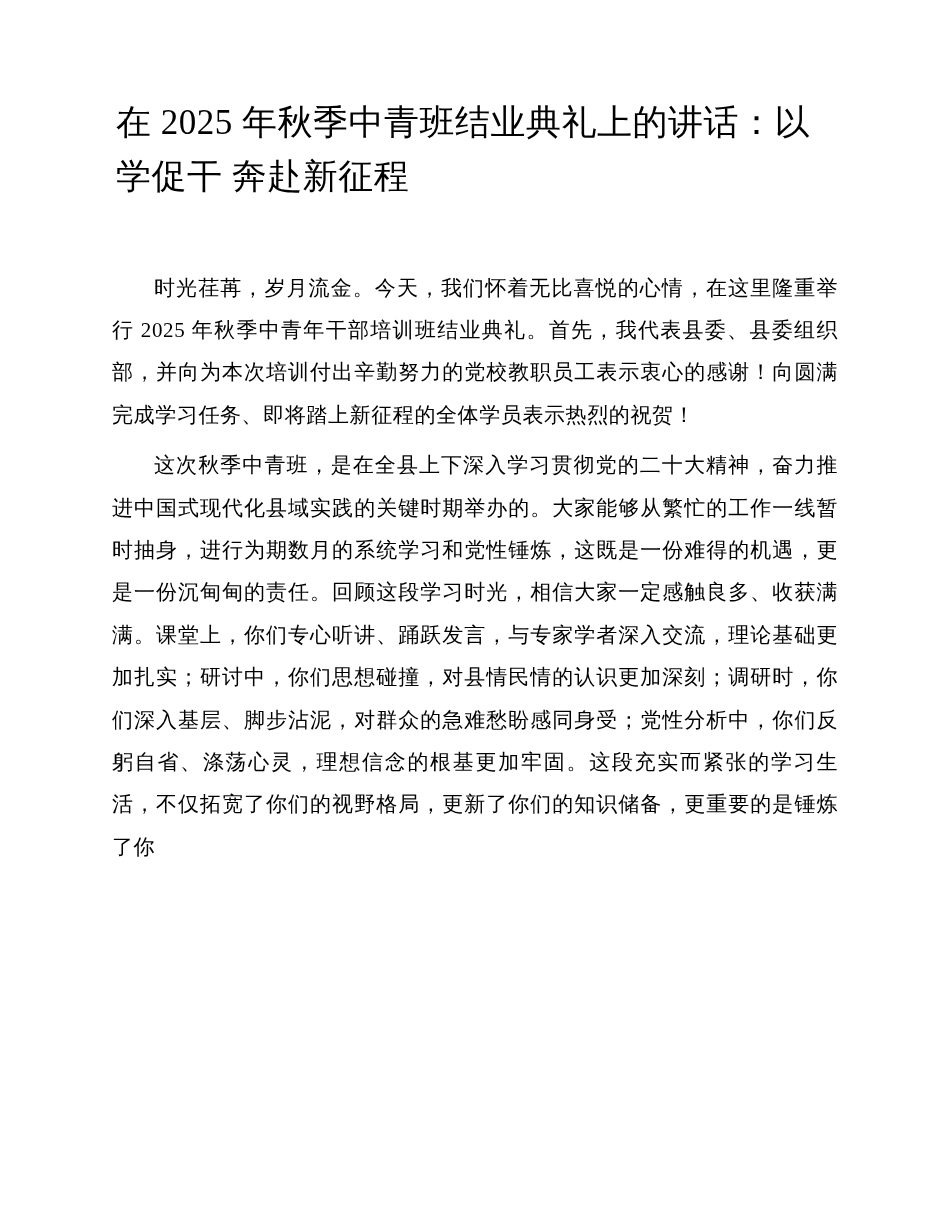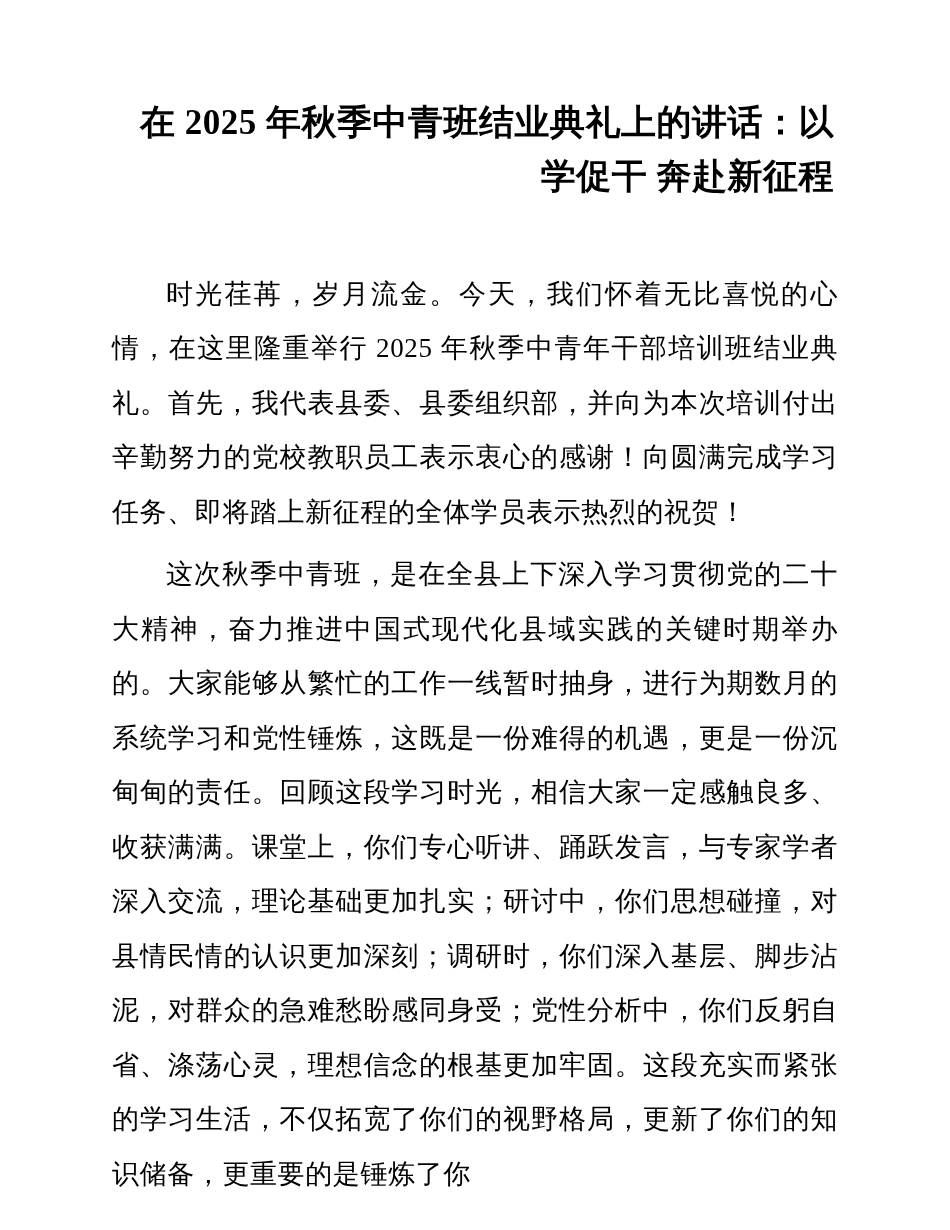--- a/index.html
+++ b/index.html
@@ -17,30 +17,30 @@
   .page {
     box-sizing: border-box;
     width: 950px;
     height: 1230px;
     padding: 96px 112px 40px 112px;
     background: #ffffff;
   }
   .doc-title {
     font-family: "Liberation Serif", "DejaVu Serif", serif;
     font-size: 35px;
-    font-weight: 700;
+    font-weight: 400;
     line-height: 1.55;
-    text-align: right;
+    text-align: left;
     letter-spacing: 0.5px;
     margin: 0 0 62px 0;
     padding: 0 4px;
   }
   .body-text {
     font-family: "Liberation Serif", "DejaVu Serif", serif;
-    font-size: 27px;
+    font-size: 21px;
     line-height: 2.02;
     text-align: justify;
     text-justify: inter-ideograph;
     letter-spacing: 0.6px;
     margin: 0 0 8px 0;
     text-indent: 2em;
   }
   .body-text:last-child {
     margin-bottom: 0;
     font-family: Liberation Serif, serif;

